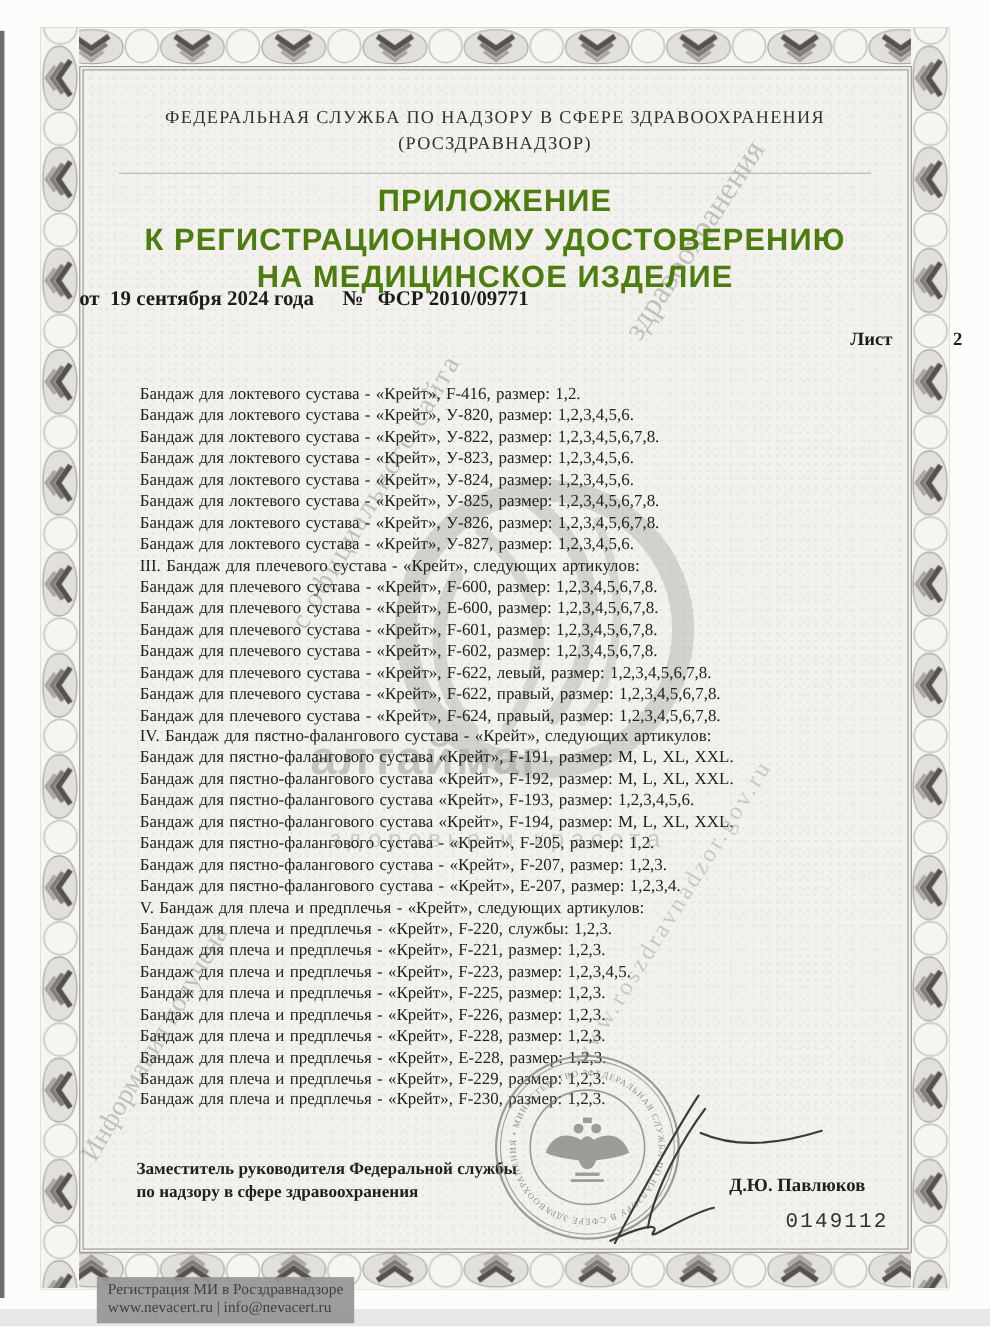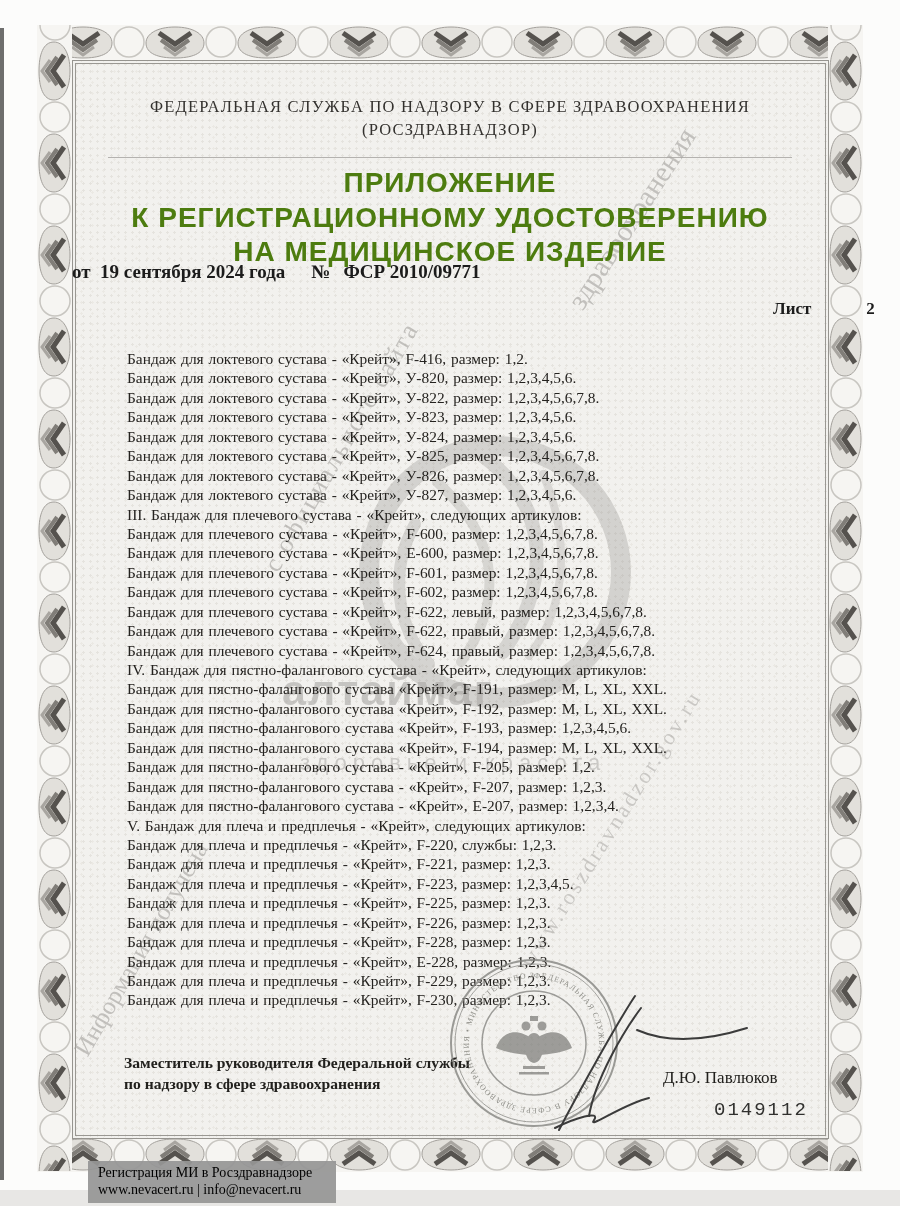--- a/index.html
+++ b/index.html
@@ -38,29 +38,29 @@
   .meta{position:absolute;left:72px;width:756px;top:261px;text-align:left;
         font-weight:bold;font-size:19px;color:#1c1c1c;}
   .meta .m-date{margin-right:26px;}
   .meta .m-sign{margin-right:13px;}
   .sheet{position:absolute;left:727px;top:299px;font-weight:bold;font-size:17px;color:#1c1c1c;}
   .sheet span{margin-right:9px;margin-left:46px;}
   .products{position:absolute;left:127px;top:349px;font-size:15.4px;line-height:19.45px;
             word-spacing:1px;color:#24221f;}
   .product-line{white-space:nowrap;height:19.45px;}
   .sig-pos{position:absolute;left:124px;top:1053px;font-weight:bold;font-size:15.6px;line-height:20.5px;color:#21201d;}
-  .sig-name{position:absolute;left:663px;top:1068px;font-weight:normal;font-size:17px;color:#21201d;}
+  .sig-name{position:absolute;left:663px;top:1068px;font-weight:bold;font-size:17px;color:#21201d;}
   .serial{position:absolute;left:714px;top:1099px;font-family:"Liberation Mono",monospace;
           font-size:19px;letter-spacing:2px;color:#30302e;}
   
   .stamp{position:absolute;left:447px;top:956px;z-index:3;opacity:.78;filter:blur(.3px);}
   .autograph{position:absolute;left:537px;top:988px;z-index:4;}
   
   .footer-box{position:absolute;left:88px;top:1161px;z-index:5;background:rgba(150,150,150,.93);
-              padding:4px 24px 5px 10px;white-space:nowrap;font-size:14px;line-height:16.5px;color:#000000;}
+              padding:4px 10px 5px 10px;white-space:nowrap;font-size:14px;line-height:16.5px;color:#404040;}
 </style>
 </head>
 <body>
 
 <div class="page">
 
   <div class="scan-edge"></div>
   <div class="scan-band"></div>
 
   <div class="frame">

